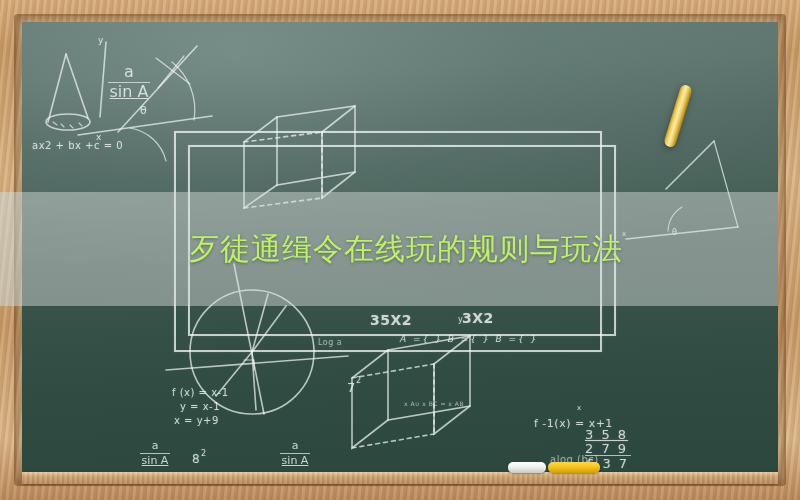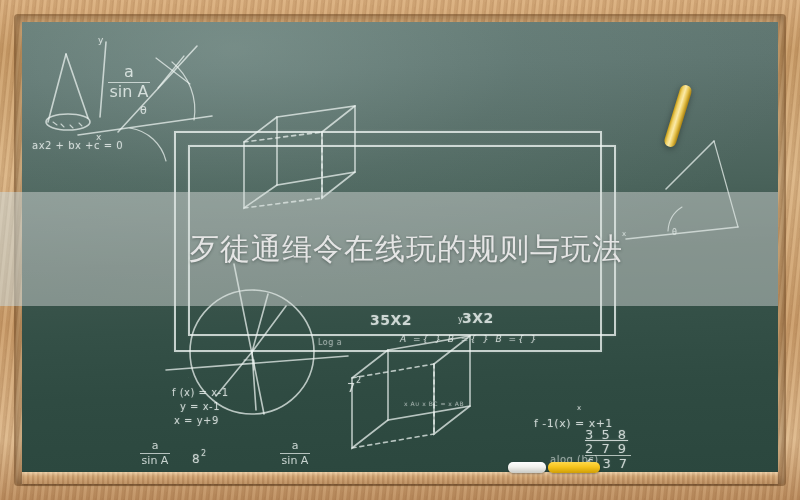--- a/index.html
+++ b/index.html
@@ -64,35 +64,35 @@
   .chalk-text{
     position:absolute;color:rgba(236,243,240,.80);
     font-family:"DejaVu Sans","Liberation Sans",sans-serif;
     letter-spacing:.5px;white-space:nowrap;pointer-events:none;
     text-shadow:0 0 2px rgba(255,255,255,.22);
   }
   .frac{position:absolute;text-align:center;color:rgba(236,243,240,.82);
     font-family:"DejaVu Sans","Liberation Sans",sans-serif;line-height:1.05;}
   .frac .num{display:block;}
   .frac .bar{display:block;height:1px;background:rgba(236,243,240,.72);margin:1px auto;}
-  .frac .den{display:block;}
+  .frac .den{display:block;text-decoration:underline;}
 
   
   .chalk-rect{position:absolute;border:2px solid rgba(240,246,243,.78);box-shadow:0 0 3px rgba(255,255,255,.12);}
 
   
   .title-band{
     position:absolute;left:0;top:192px;width:778px;height:114px;
     background:rgba(214,226,222,.45);
     backdrop-filter:saturate(.7);
   }
   .title-text{
     position:absolute;left:0;top:192px;width:800px;height:114px;
     display:flex;align-items:center;justify-content:center;
-    color:#e5e5e5;font-size:30px;font-weight:400;letter-spacing:1px;
+    color:#bef264;font-size:30px;font-weight:400;letter-spacing:1px;
     font-family:"DejaVu Sans","Liberation Sans",sans-serif;
     text-shadow:0 1px 3px rgba(30,45,40,.45);
     padding-left:12px;box-sizing:border-box;
   }
 
   
   .chalk-stick{position:absolute;border-radius:5px;}
   .chalk-white{
     left:508px;top:462px;width:38px;height:11px;
     background:linear-gradient(180deg,#ffffff 0%,#f2f2ee 45%,#c9c9c3 100%);

